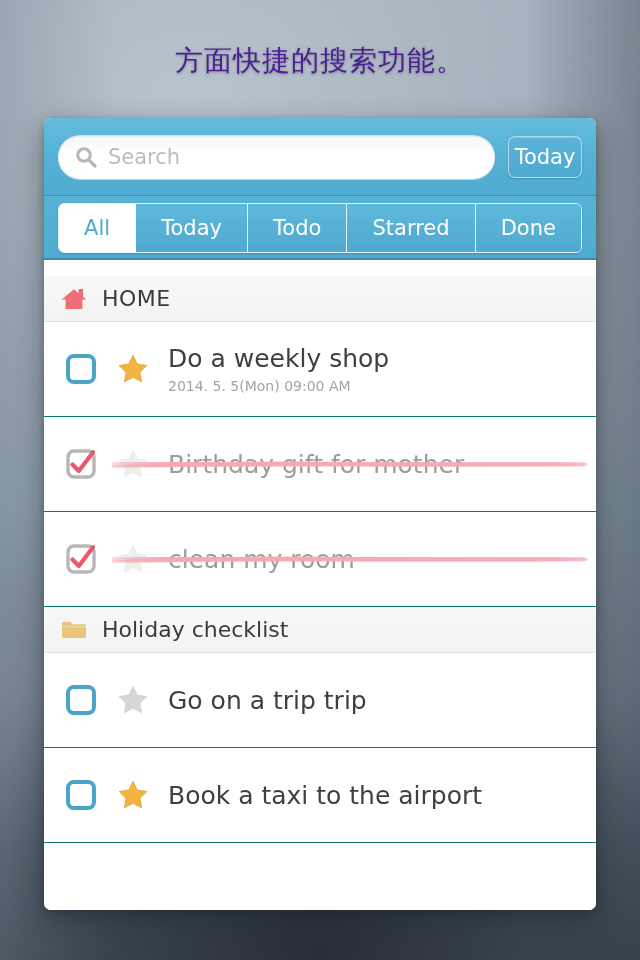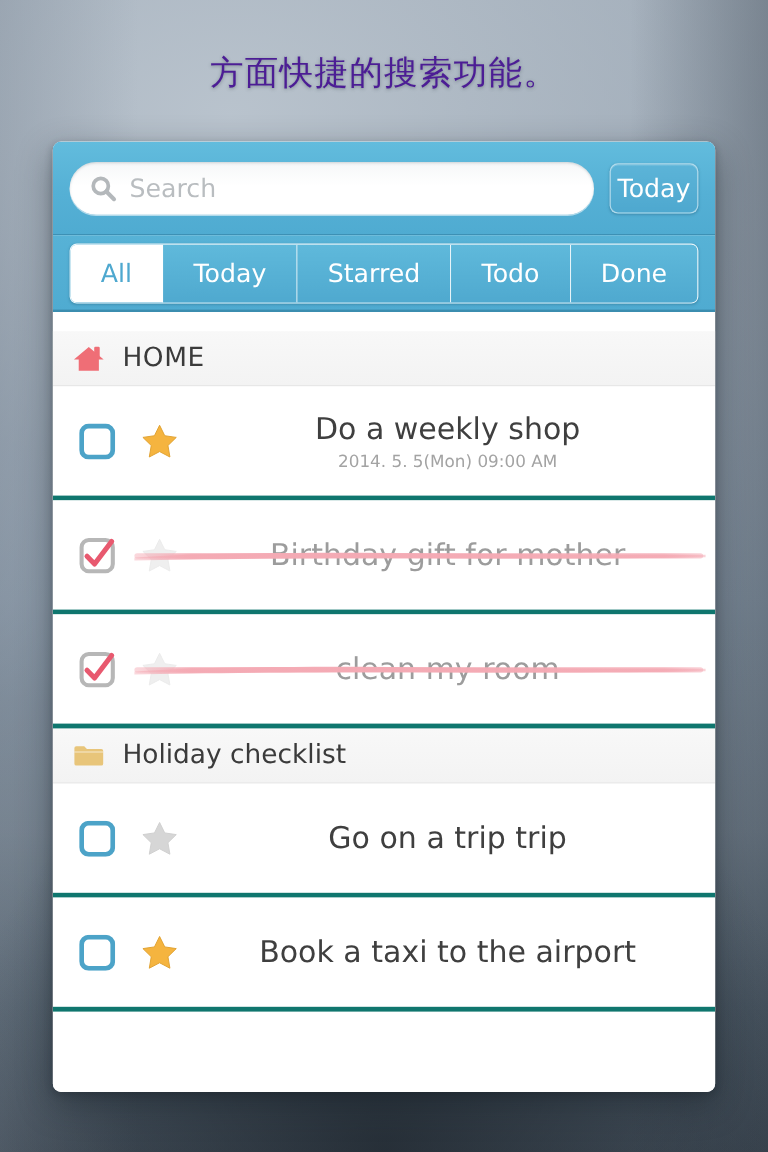--- a/index.html
+++ b/index.html
@@ -169,28 +169,27 @@
   .section-label {
     margin-left: 14px;
     font-size: 22px;
     color: #3b3b3b;
     font-family: "DejaVu Sans", "Liberation Sans", sans-serif;
   }
   .section-label.caps { letter-spacing: 0.5px; }
 
   .task {
     height: 95px;
-    border-bottom: 4px solid #0f766e;
+    border-bottom: 1px solid #0f766e;
     display: flex;
     align-items: center;
     padding: 0 18px 0 22px;
     box-sizing: border-box;
     position: relative;
     background: #ffffff;
-    text-align: center;
   }
   .task .checkbox { width: 30px; height: 30px; flex: 0 0 30px; display:block; }
   .task .star { width: 34px; height: 34px; flex: 0 0 34px; display:block; margin-left: 20px; }
   .task .textwrap {
     margin-left: 18px;
     flex: 1 1 auto;
     min-width: 0;
     position: relative;
   }
   .task .title {
@@ -237,22 +236,22 @@
       </svg>
       <span id="search-placeholder">Search</span>
     </div>
     <div id="cancel-button">Today</div>
   </div>
 
   <div id="tabbar">
     <div id="segmented">
         <div class="seg active">All</div>
         <div class="seg">Today</div>
+        <div class="seg">Todo</div>
         <div class="seg">Starred</div>
-        <div class="seg">Todo</div>
         <div class="seg">Done</div>
       </div>
   </div>
 
   <div id="list">
       <div class="section-header">
         <svg class="section-icon" viewBox="0 0 28 28">
           <rect x="18.5" y="4" width="4.6" height="8" rx="1" fill="#ef6e76"></rect>
           <path d="M14 4.2 L26.4 14.6 L22.4 14.6 L22.4 24 L5.6 24 L5.6 14.6 L1.6 14.6 Z" fill="#ef6e76"></path>
           <rect x="11.4" y="16.4" width="5.2" height="7.6" rx="0.8" fill="#ffffff" opacity="0.0"></rect>

